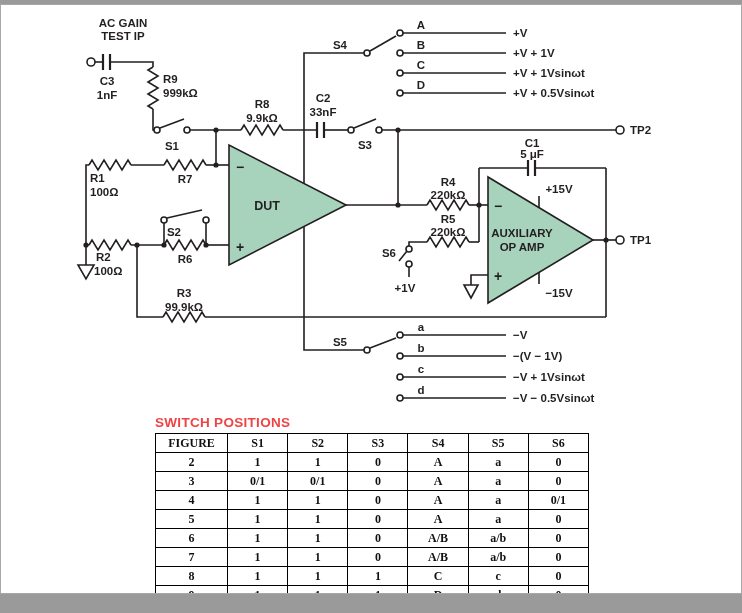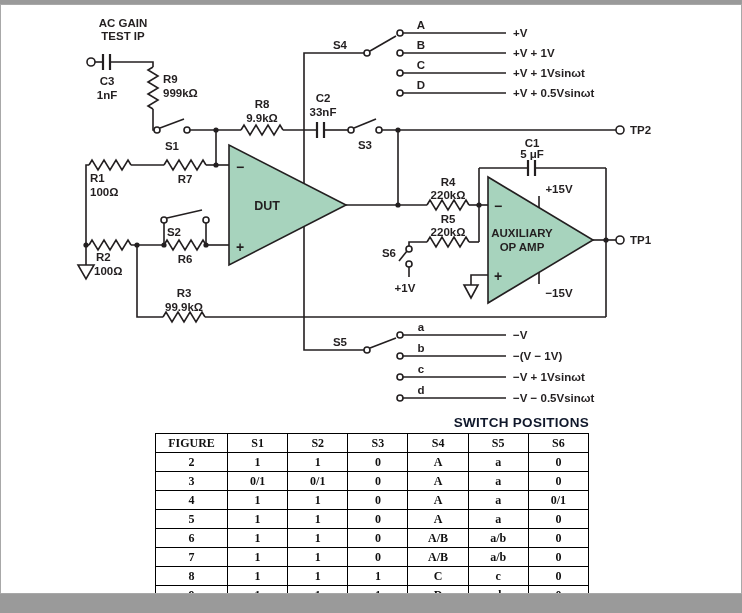--- a/index.html
+++ b/index.html
@@ -9,21 +9,21 @@
   svg text{font-family:"Liberation Sans",sans-serif;font-weight:bold;font-size:11.5px;fill:var(--line);}
   svg text.sign{font-size:14px;}
   svg text.big{font-size:12.5px;}
   .wire{stroke:var(--line);stroke-width:1.6;fill:none;}
   .plate{stroke:var(--line);stroke-width:2.2;fill:none;}
   .opamp{fill:var(--opamp-fill);stroke:var(--line);stroke-width:1.6;}
   .node{fill:var(--line);stroke:none;}
   .term{fill:#ffffff;stroke:var(--line);stroke-width:1.6;}
   .gnd{fill:none;stroke:var(--line);stroke-width:1.6;}
   .tablewrap{position:absolute;left:154px;top:410px;width:434px;}
-  .tabletitle{text-align:right;font-weight:bold;font-size:13.5px;letter-spacing:.3px;color:#0f172a;margin-bottom:3px;}
+  .tabletitle{text-align:left;font-weight:bold;font-size:13.5px;letter-spacing:.3px;color:#ef4444;margin-bottom:3px;}
   table{border-collapse:collapse;width:100%;table-layout:fixed;font-family:Liberation Serif, serif;}
   th,td{border:1.5px solid #000;font-weight:bold;font-size:12px;text-align:center;padding:1.5px 2px;color:#111;}
   th:first-child{width:72px;}
 </style>
 </head>
 <body>
 
 <div class="screen">
 
 <svg width="742" height="410" viewBox="0 0 742 410">

